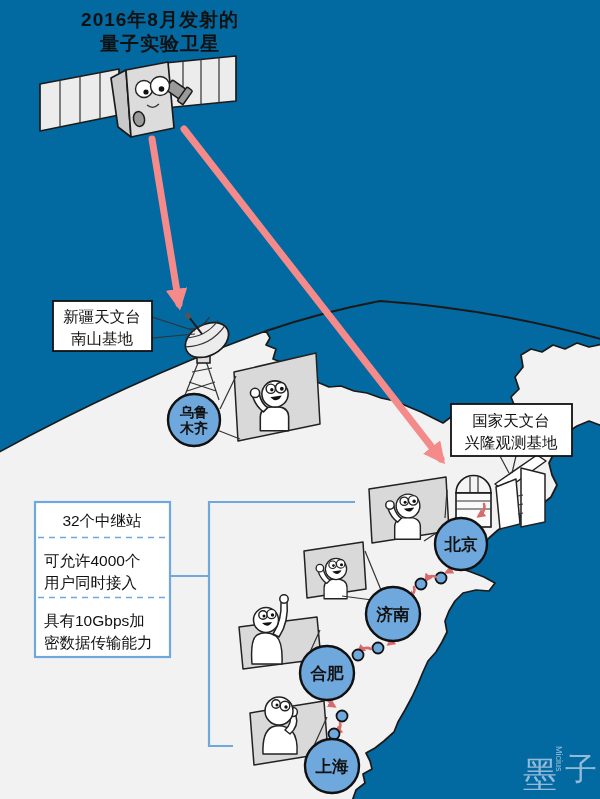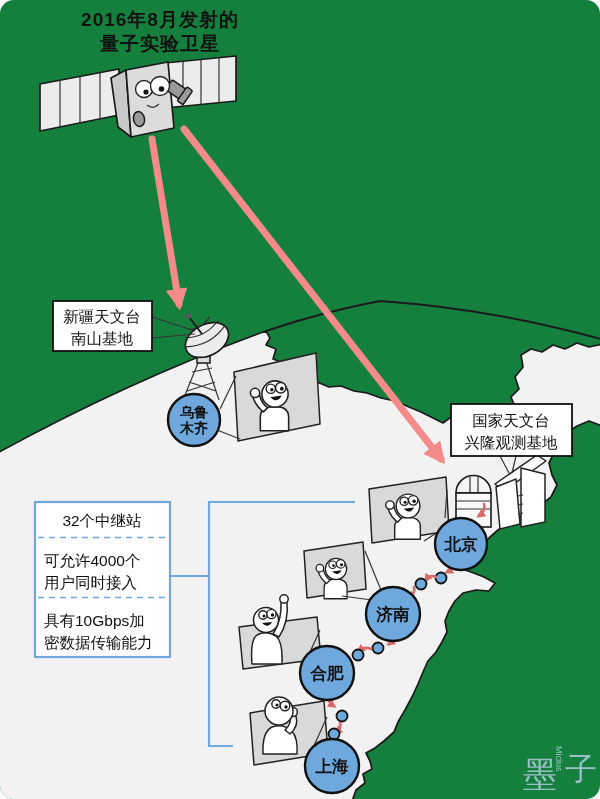--- a/index.html
+++ b/index.html
@@ -1,17 +1,17 @@
 <!DOCTYPE html>
 <html style="--city_blue: #6fa8dc; --beam_red: #f58a8a; --arrow_red: #d96a6a; --accent_blue: #6fa8dc; --map_fill: #f2f2f2; --panel_grey: #d9d9d9; --wm_blue: #b9cfe8;"><head>
 <meta charset="utf-8">
 <style>
   html,body{margin:0;padding:0;background:#fff;}
-  #stage{position:relative;width:600px;height:799px;background:#15803d;overflow:hidden;
-         font-family:"Liberation Sans",sans-serif;border-radius:14px;}
+  #stage{position:relative;width:600px;height:799px;background:#0369a1;overflow:hidden;
+         font-family:"Liberation Sans",sans-serif;}
   svg{display:block}
   .china{fill:var(--map_fill);stroke:#1a1a1a;stroke-width:1.7;stroke-linejoin:round}
   .arc{fill:none;stroke:#1a1a1a;stroke-width:2}
   .city-circle{fill:var(--city_blue);stroke:#111;stroke-width:2.4}
   .relay-dot{fill:var(--city_blue);stroke:#111;stroke-width:1.8}
   .beam{stroke:var(--beam_red);stroke-width:7;fill:none;stroke-linecap:round}
   .sarrow{stroke:var(--arrow_red);stroke-width:2.6;fill:none;stroke-linecap:round}
   .blue-line{stroke:var(--accent_blue);stroke-width:2.2;fill:none}
   .info-box-rect{fill:#fff;stroke:var(--accent_blue);stroke-width:2.2}
   .dash{stroke:var(--accent_blue);stroke-width:1.6;stroke-dasharray:6 5}

